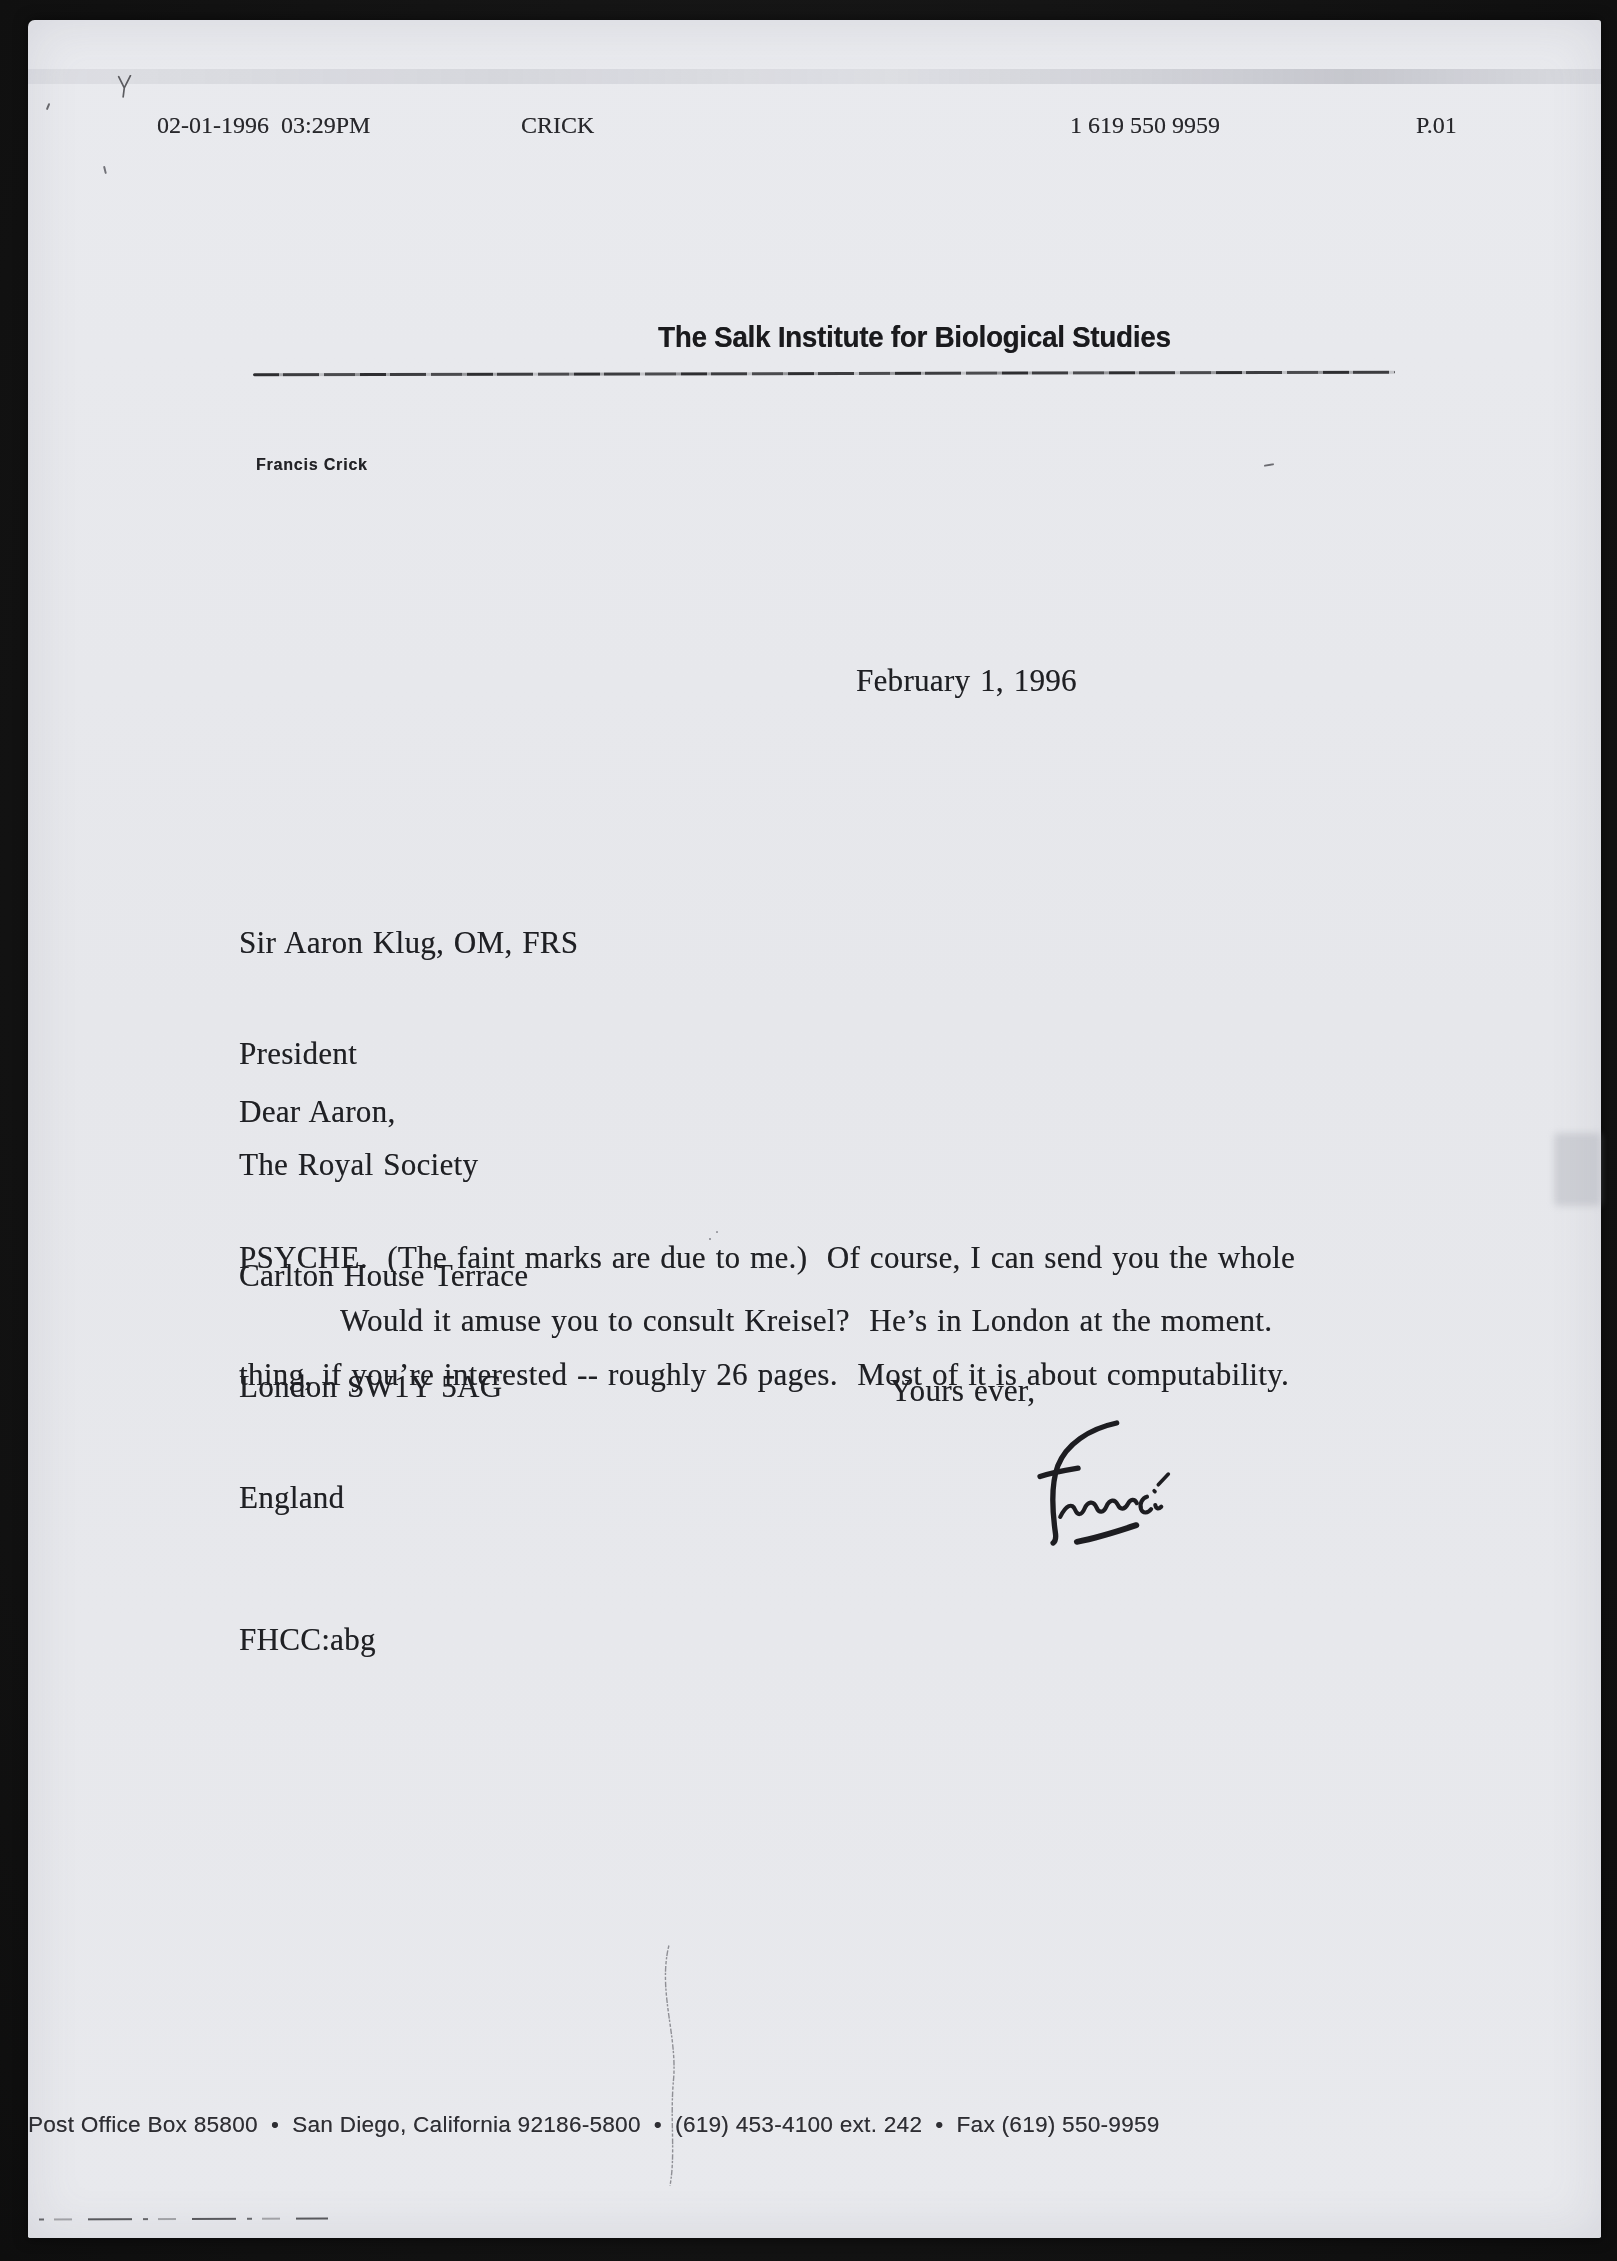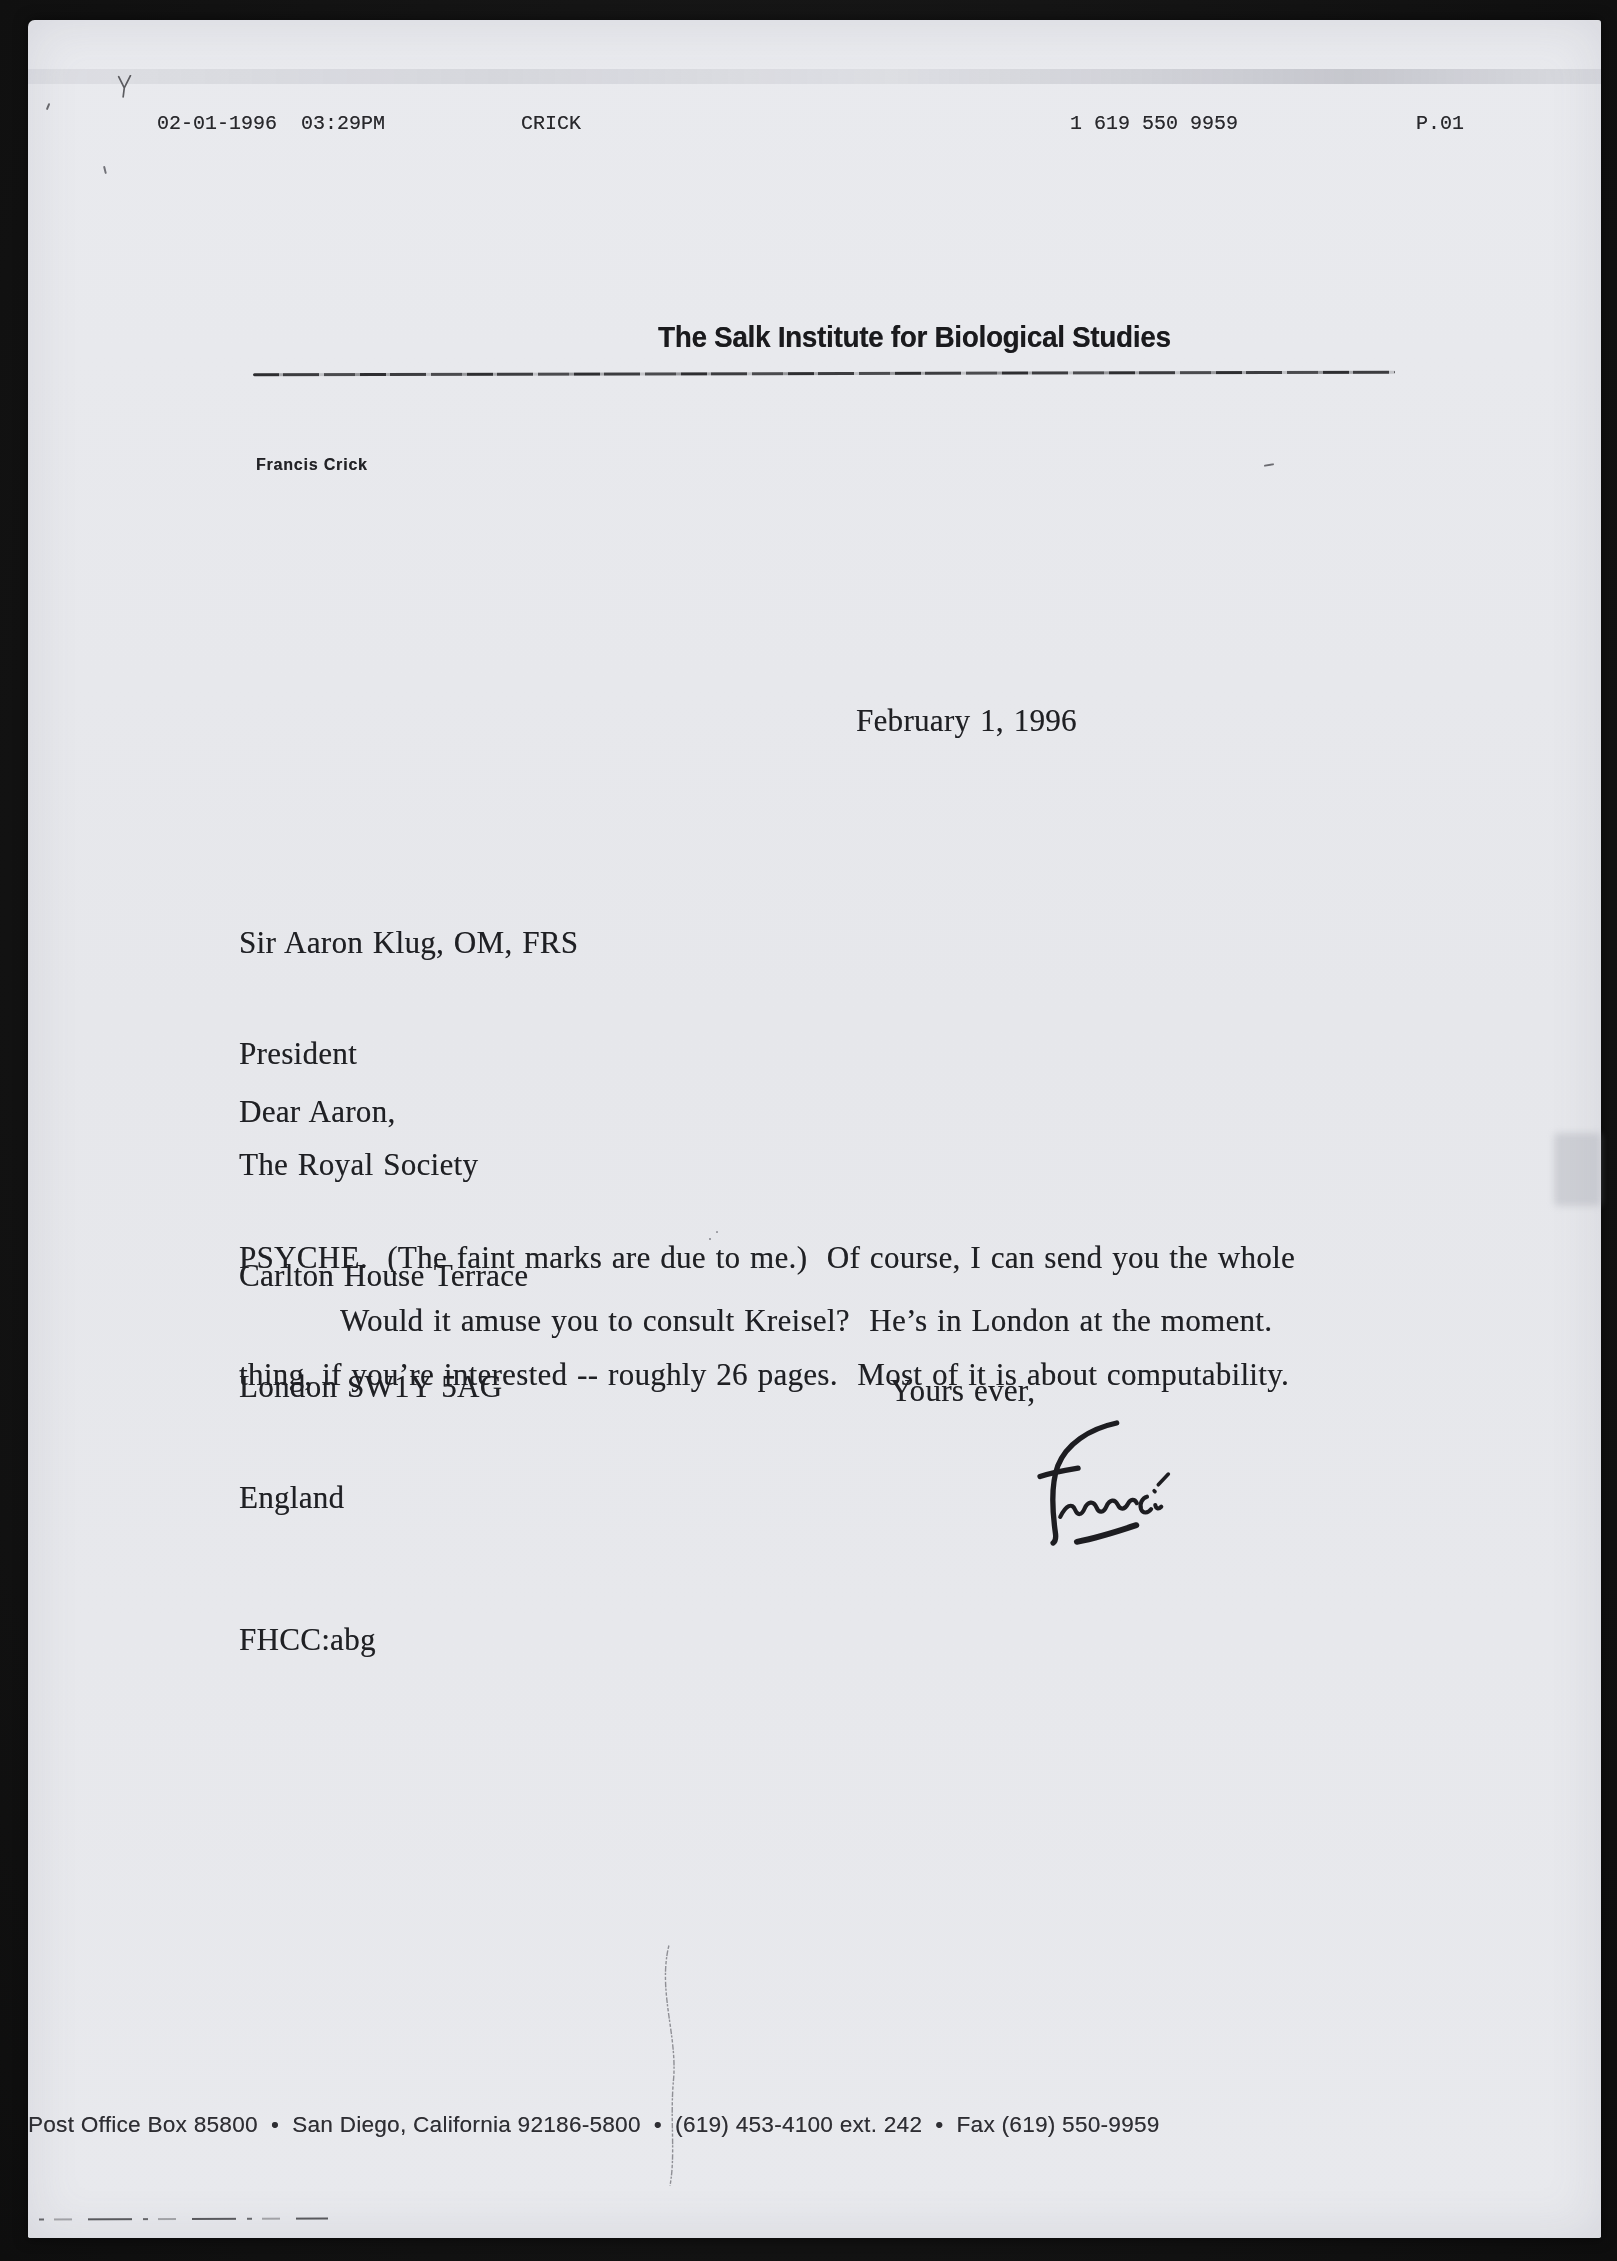--- a/index.html
+++ b/index.html
@@ -8,22 +8,22 @@
     background:radial-gradient(ellipse at 50% 40%, #1d1d1d 0%, #121212 70%, #0e0e0e 100%);
   }
   .paper{
     position:absolute;left:28px;top:20px;width:1573px;height:2218px;
     background:linear-gradient(180deg,#e9eaee 0%,#e6e7eb 45%,#e8e9ed 100%);
     border-radius:6.7px 2.8px 1.7px 1.7px;
     box-shadow:inset 0 0 51px rgba(100,100,120,0.14), 0 0 13.5px rgba(0,0,0,0.55);
   }
   .abs{position:absolute;white-space:pre;}
   .mono{
-    font-family:Liberation Mono, monospace;
-    font-size:20px;color:#28282c;
+    font-family:Liberation Serif, serif;
+    font-size:24px;color:#28282c;
     text-shadow:0 0 0.6px rgba(25,25,30,0.5);
   }
   .sans{font-family:"Liberation Sans", sans-serif;}
   .serif{
     font-family:"Liberation Serif", serif;
     font-size:31px;color:#1f2024;
     letter-spacing:0.3px;word-spacing:1.7px;
     text-shadow:0.2px 0.2px 0.4px rgba(25,25,30,0.55);
   }
   .letterhead-title{
@@ -40,21 +40,21 @@
       rgba(30,30,33,0.85) 30px 66px, rgba(30,30,33,0.18) 66px 71px,
       rgba(30,30,33,0.78) 71px 102px, rgba(30,30,33,0.40) 102px 107px);
     transform:rotate(-0.12deg);
   }
   .sender-name{
     left:228px;top:436px;
     font-weight:600;font-size:16px;color:#222226;letter-spacing:0.8px;
     text-shadow:0.2px 0.2px 0.4px rgba(25,25,30,0.5);
   }
   .telefax-block{left:828px;top:543px;line-height:38px;}
-  .letter-date{left:828px;top:643px;margin-top:40px;}
+  .letter-date{left:828px;top:643px;}
   .recipient-block{left:211px;top:830px;line-height:37px;}
   .salutation{left:211px;top:1074px;}
   .para1{left:211px;top:1140px;line-height:39px;}
   .para1 .indent{margin-left:93px;}
   .para2{left:312px;top:1283px;}
   .closing{left:830px;top:1353px;margin-left:32px;}
   .reference{left:211px;top:1602px;}
   .footer-line{
     left:0;top:2092px;width:1573px;text-align:left;
     font-size:22.5px;color:#2e2e33;letter-spacing:0.3px;

